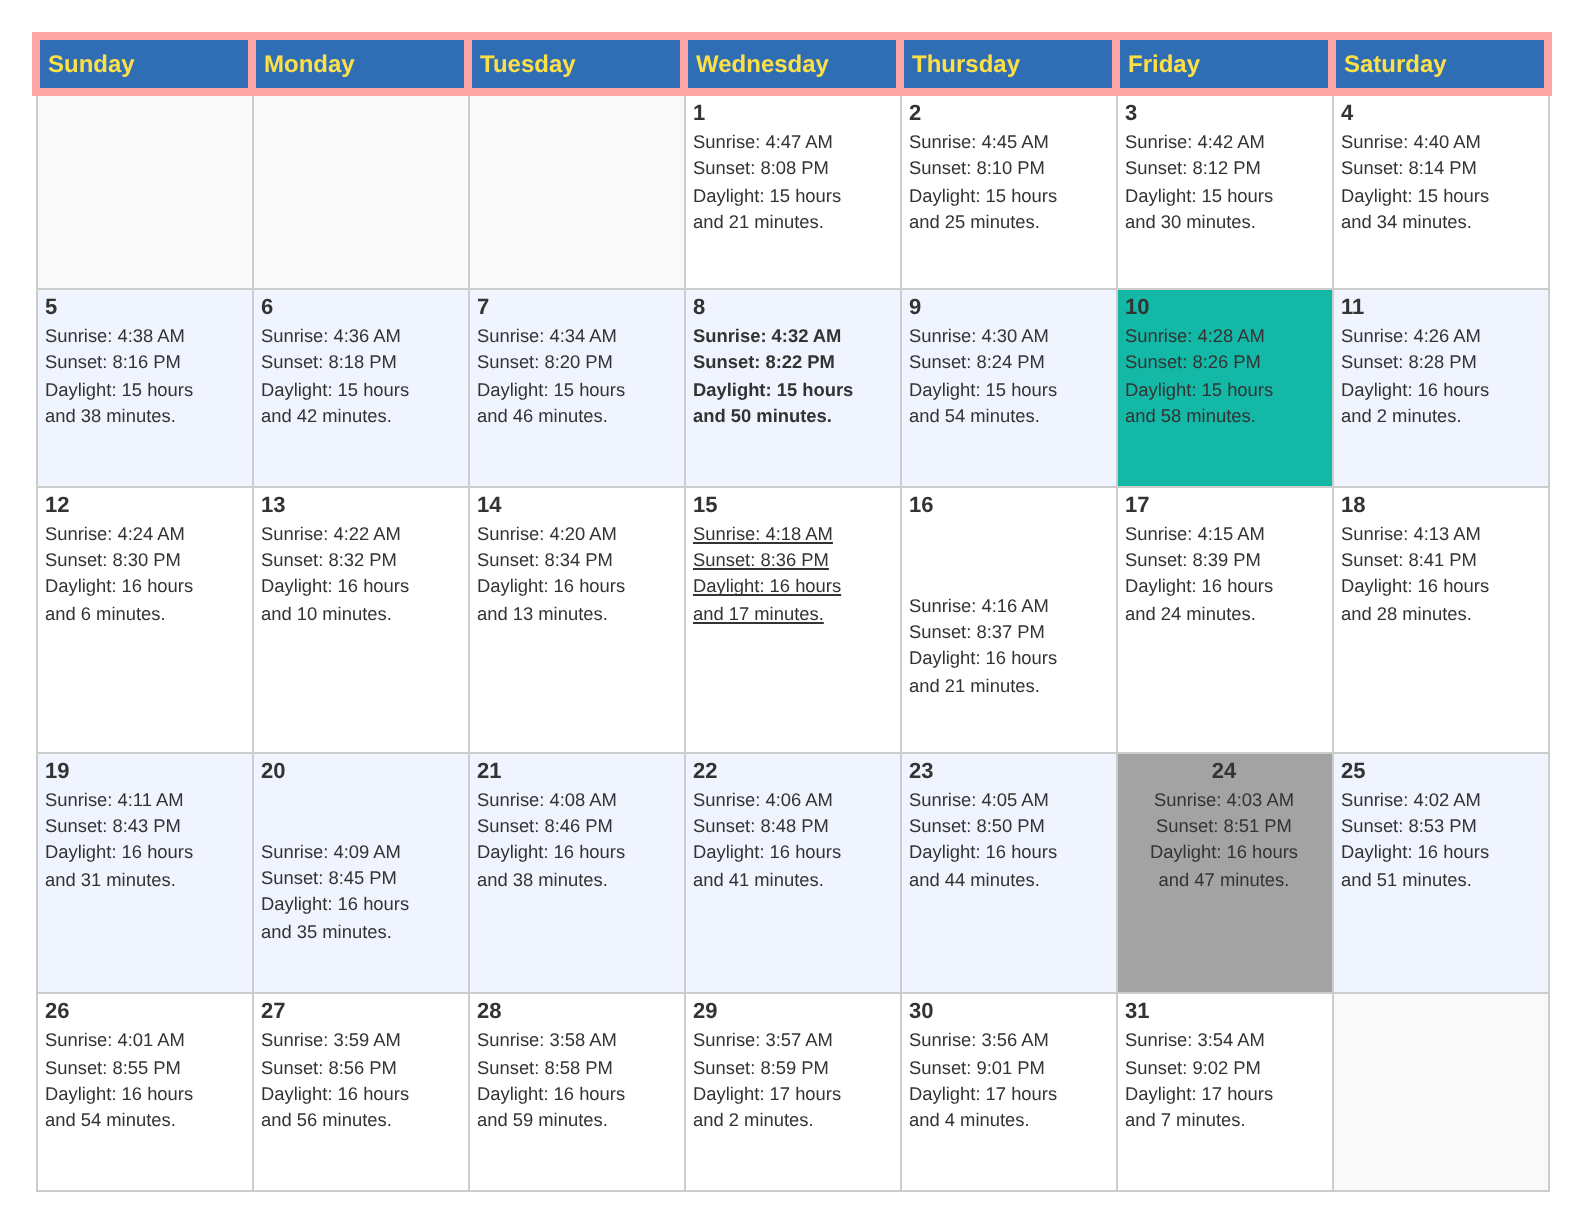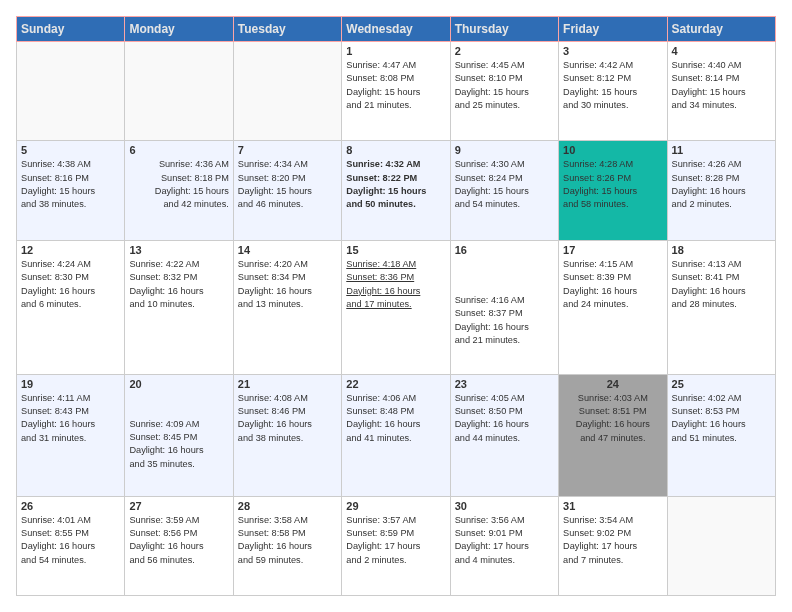--- a/index.html
+++ b/index.html
@@ -41,26 +41,26 @@
     }
     .calendar {
       flex: 1;
       border: 1px solid #ccc;
       border-collapse: collapse;
       width: 100%;
       table-layout: fixed;
     }
     .calendar th {
       background-color: #2f6db5;
-      color: #e5e5e5;
+      color: #fde047;
       font-size: 12px;
       font-weight: bold;
       padding: 5px 4px;
       text-align: left;
-      border: 1px solid #fca5a5;
+      border: 4px solid #fca5a5;
     }
     .calendar td {
       border: 1px solid #ccc;
       vertical-align: top;
       padding: 3px 4px;
       font-size: 9.5px;
       color: #333;
       background: #fff;
       height: 82px;
     }
@@ -135,21 +135,21 @@
         <tr>
           <td style="background: rgb(240, 244, 255);">
             <span class="day-number">5</span>
             <div class="day-info" style="white-space: pre-line;">Sunrise: 4:38 AM
 Sunset: 8:16 PM
 Daylight: 15 hours
 and 38 minutes.</div>
           </td>
           <td style="background: rgb(240, 244, 255);">
             <span class="day-number">6</span>
-            <div class="day-info" style="white-space: pre-line; text-align: right;">Sunrise: 4:36 AM
+            <div class="day-info" style="white-space: pre-line;">Sunrise: 4:36 AM
 Sunset: 8:18 PM
 Daylight: 15 hours
 and 42 minutes.</div>
           </td>
           <td style="background: rgb(240, 244, 255);">
             <span class="day-number">7</span>
             <div class="day-info" style="white-space: pre-line;">Sunrise: 4:34 AM
 Sunset: 8:20 PM
 Daylight: 15 hours
 and 46 minutes.</div>

